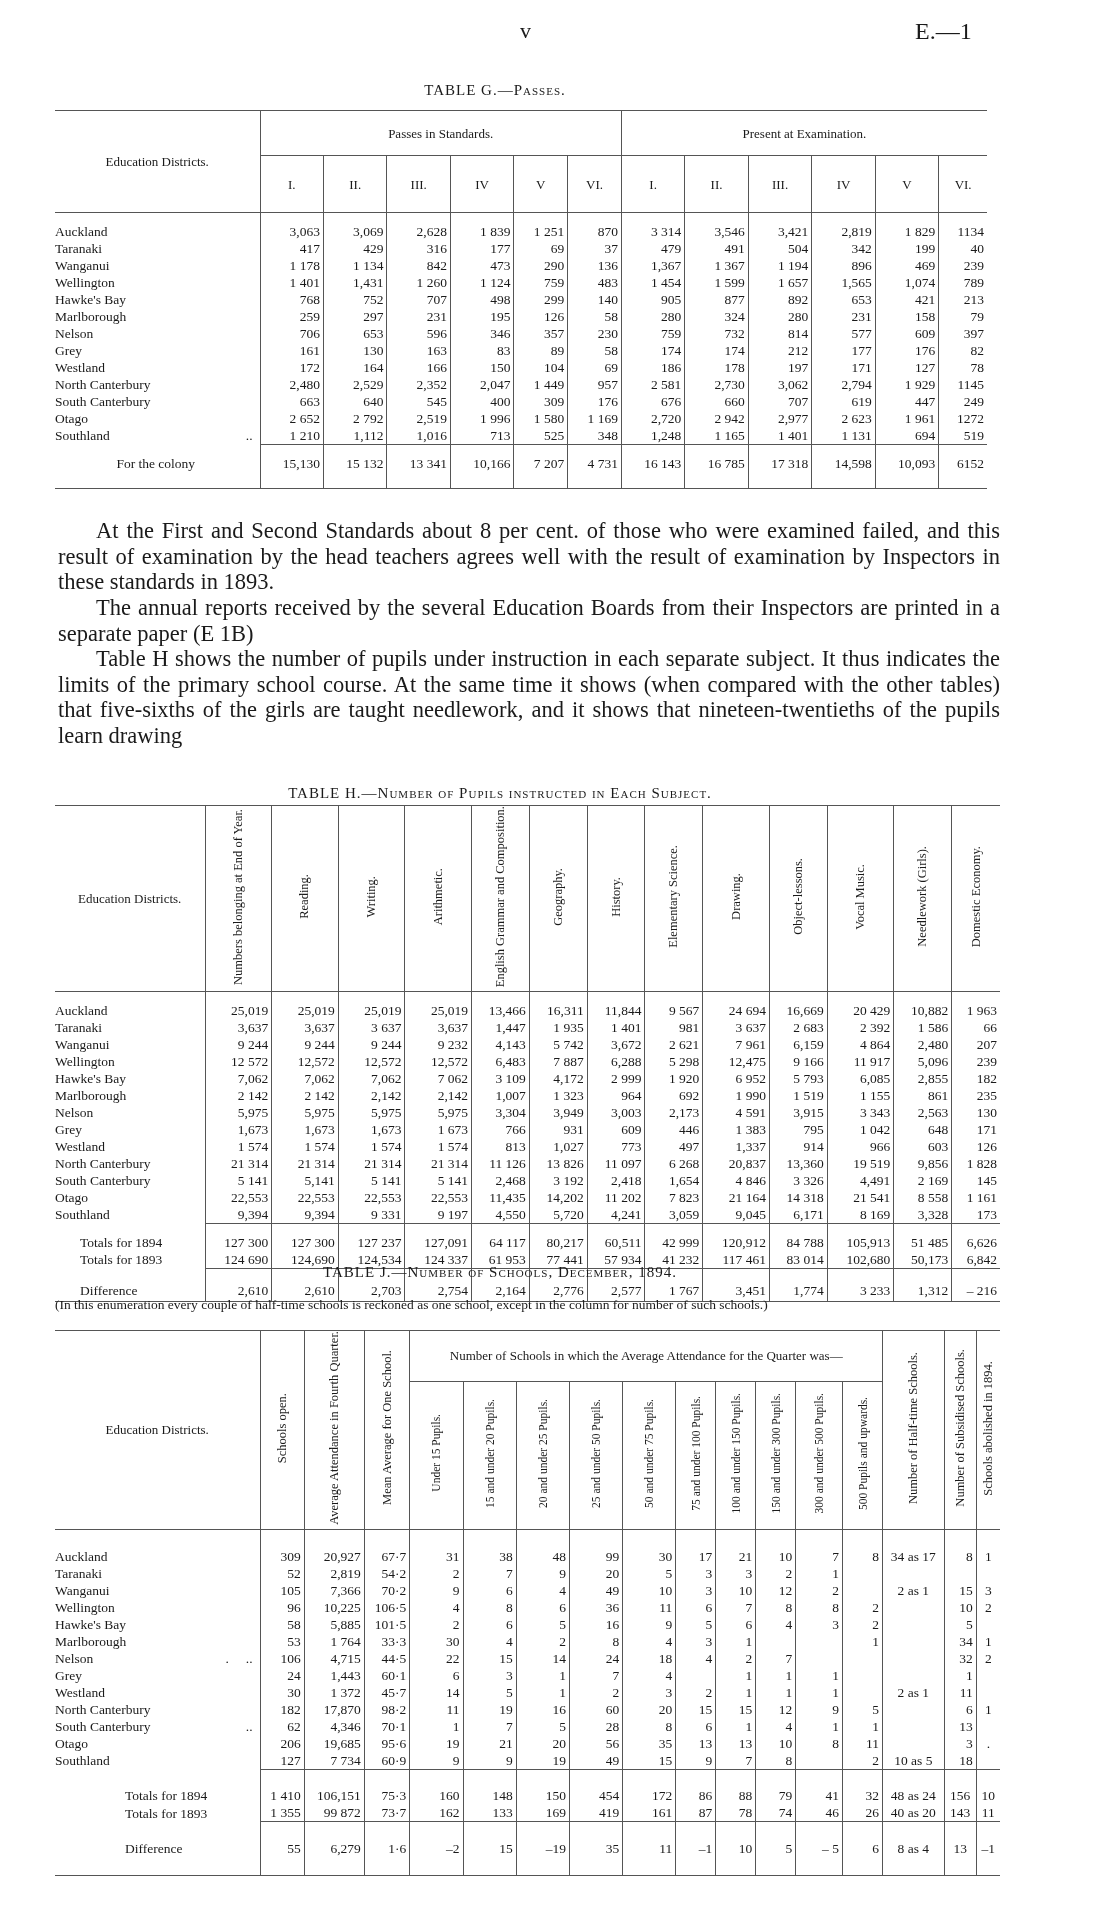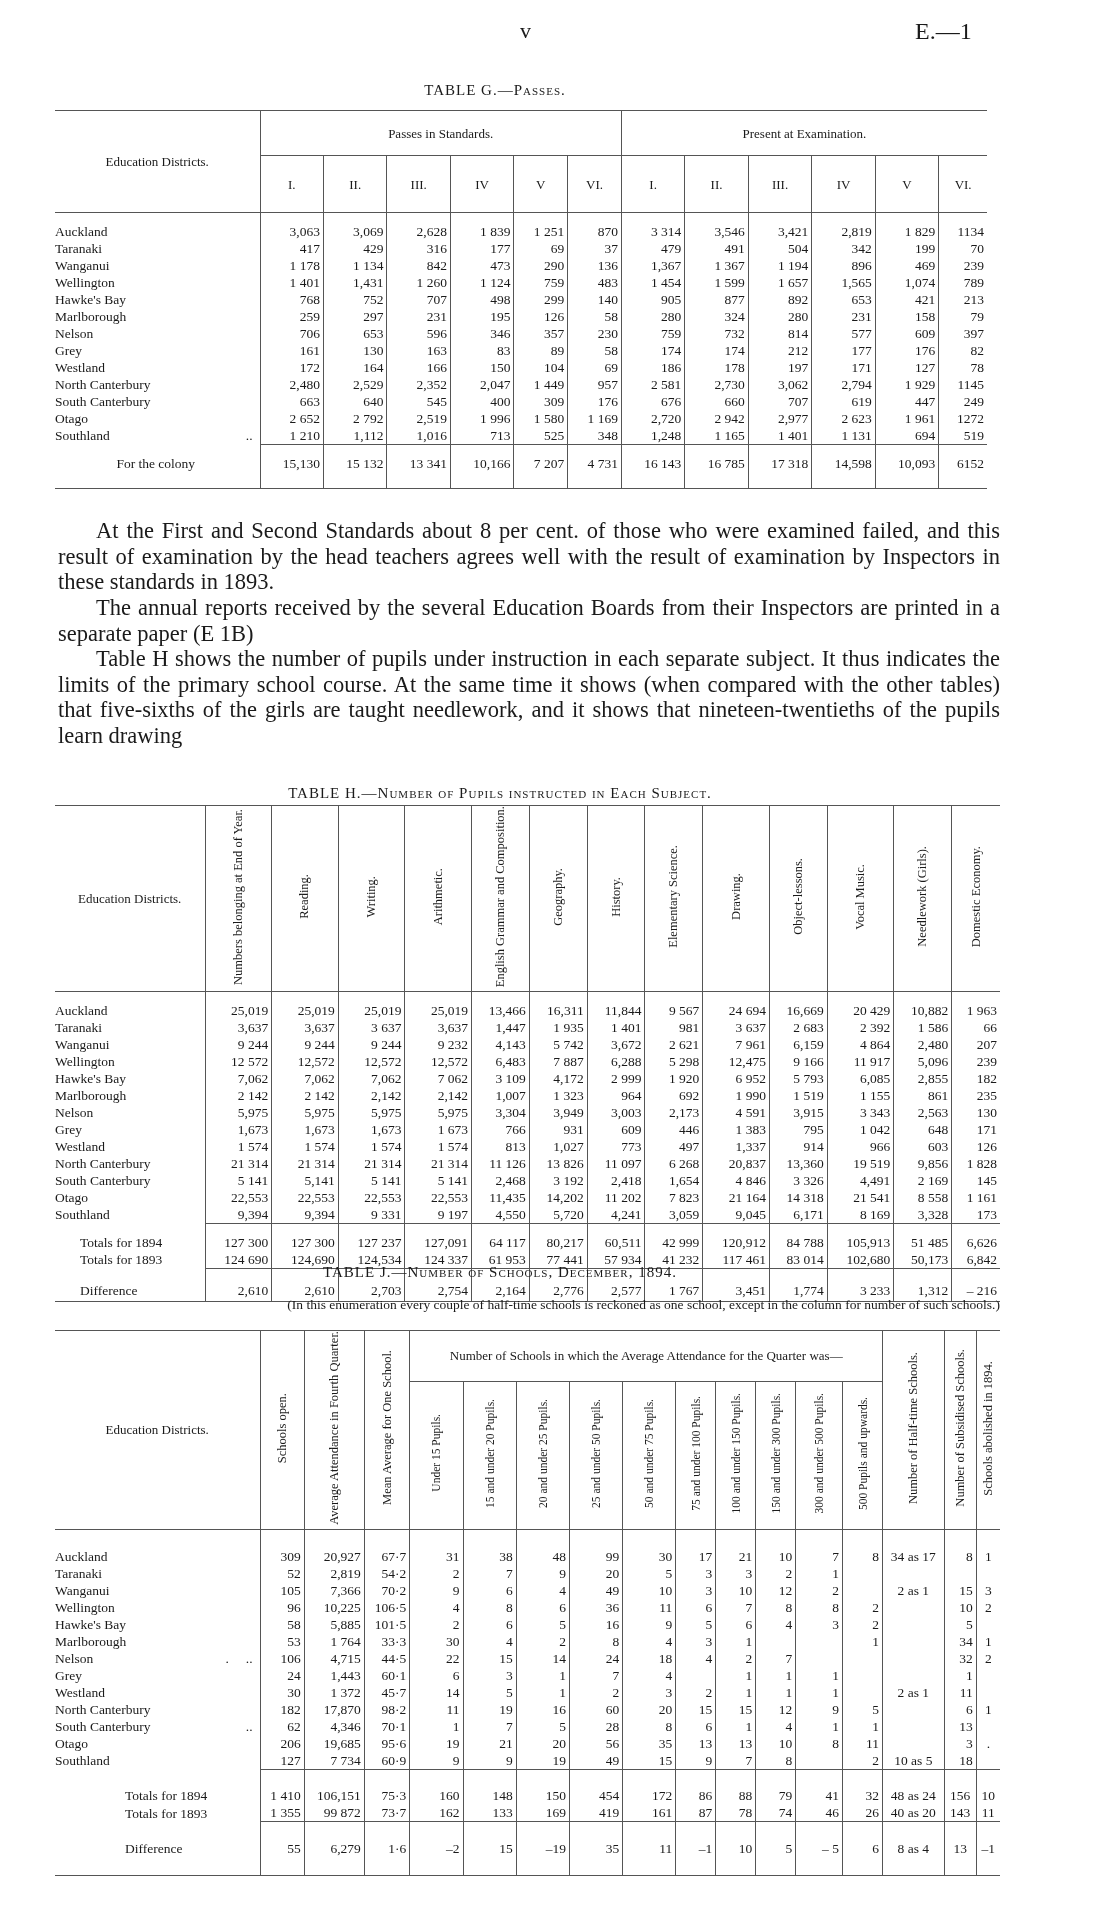--- a/index.html
+++ b/index.html
@@ -15,21 +15,21 @@
   table.doc td.num { text-align:right; border-left:1px solid #555; }
   table.doc td.name { text-align:left; padding-left:0; }
   .topline { border-top:1.5px solid #555; }
   .botline { border-bottom:1.5px solid #555; }
   .hdr-cell { border-left:1px solid #555; border-bottom:1px solid #555; text-align:center; vertical-align:middle; font-size:13px; }
   .vert { writing-mode:vertical-rl; transform:rotate(180deg); display:inline-block; font-size:12.5px; line-height:13px; text-align:center; }
   .rule-sep td.num { border-bottom:1px solid #555; }
   .gap td { height:10px; }
   .para { position:absolute; left:58px; width:942px; font-family:"Liberation Serif",serif; font-size:22.5px; line-height:25.5px; text-align:justify; }
   .para .ind { display:inline-block; width:38px; }
-  .note { font-family:"Liberation Serif",serif; font-size:13.5px; text-align:right; line-height:15px; }
+  .note { font-family:"Liberation Serif",serif; font-size:13.5px; text-align:left; line-height:15px; }
 </style>
 </head>
 <body>
 
 <div class="abs pg-num">v</div>
 <div class="abs pg-ref">E.—1</div>
 
 <div class="abs tbl-title sc" style="left:330px; top:82px; width:330px;">TABLE G.—Passes.</div>
 
 <table class="doc" id="tblG" style="left:55px; top:110px; width:932px;">
@@ -96,21 +96,21 @@
         <td class="num">429</td>
         <td class="num">316</td>
         <td class="num">177</td>
         <td class="num">69</td>
         <td class="num">37</td>
         <td class="num">479</td>
         <td class="num">491</td>
         <td class="num">504</td>
         <td class="num">342</td>
         <td class="num">199</td>
-        <td class="num">70</td>
+        <td class="num">40</td>
       </tr>
       <tr>
         <td class="name"><span>Wanganui</span></td>
         <td class="num">1 178</td>
         <td class="num">1 134</td>
         <td class="num">842</td>
         <td class="num">473</td>
         <td class="num">290</td>
         <td class="num">136</td>
         <td class="num">1,367</td>

